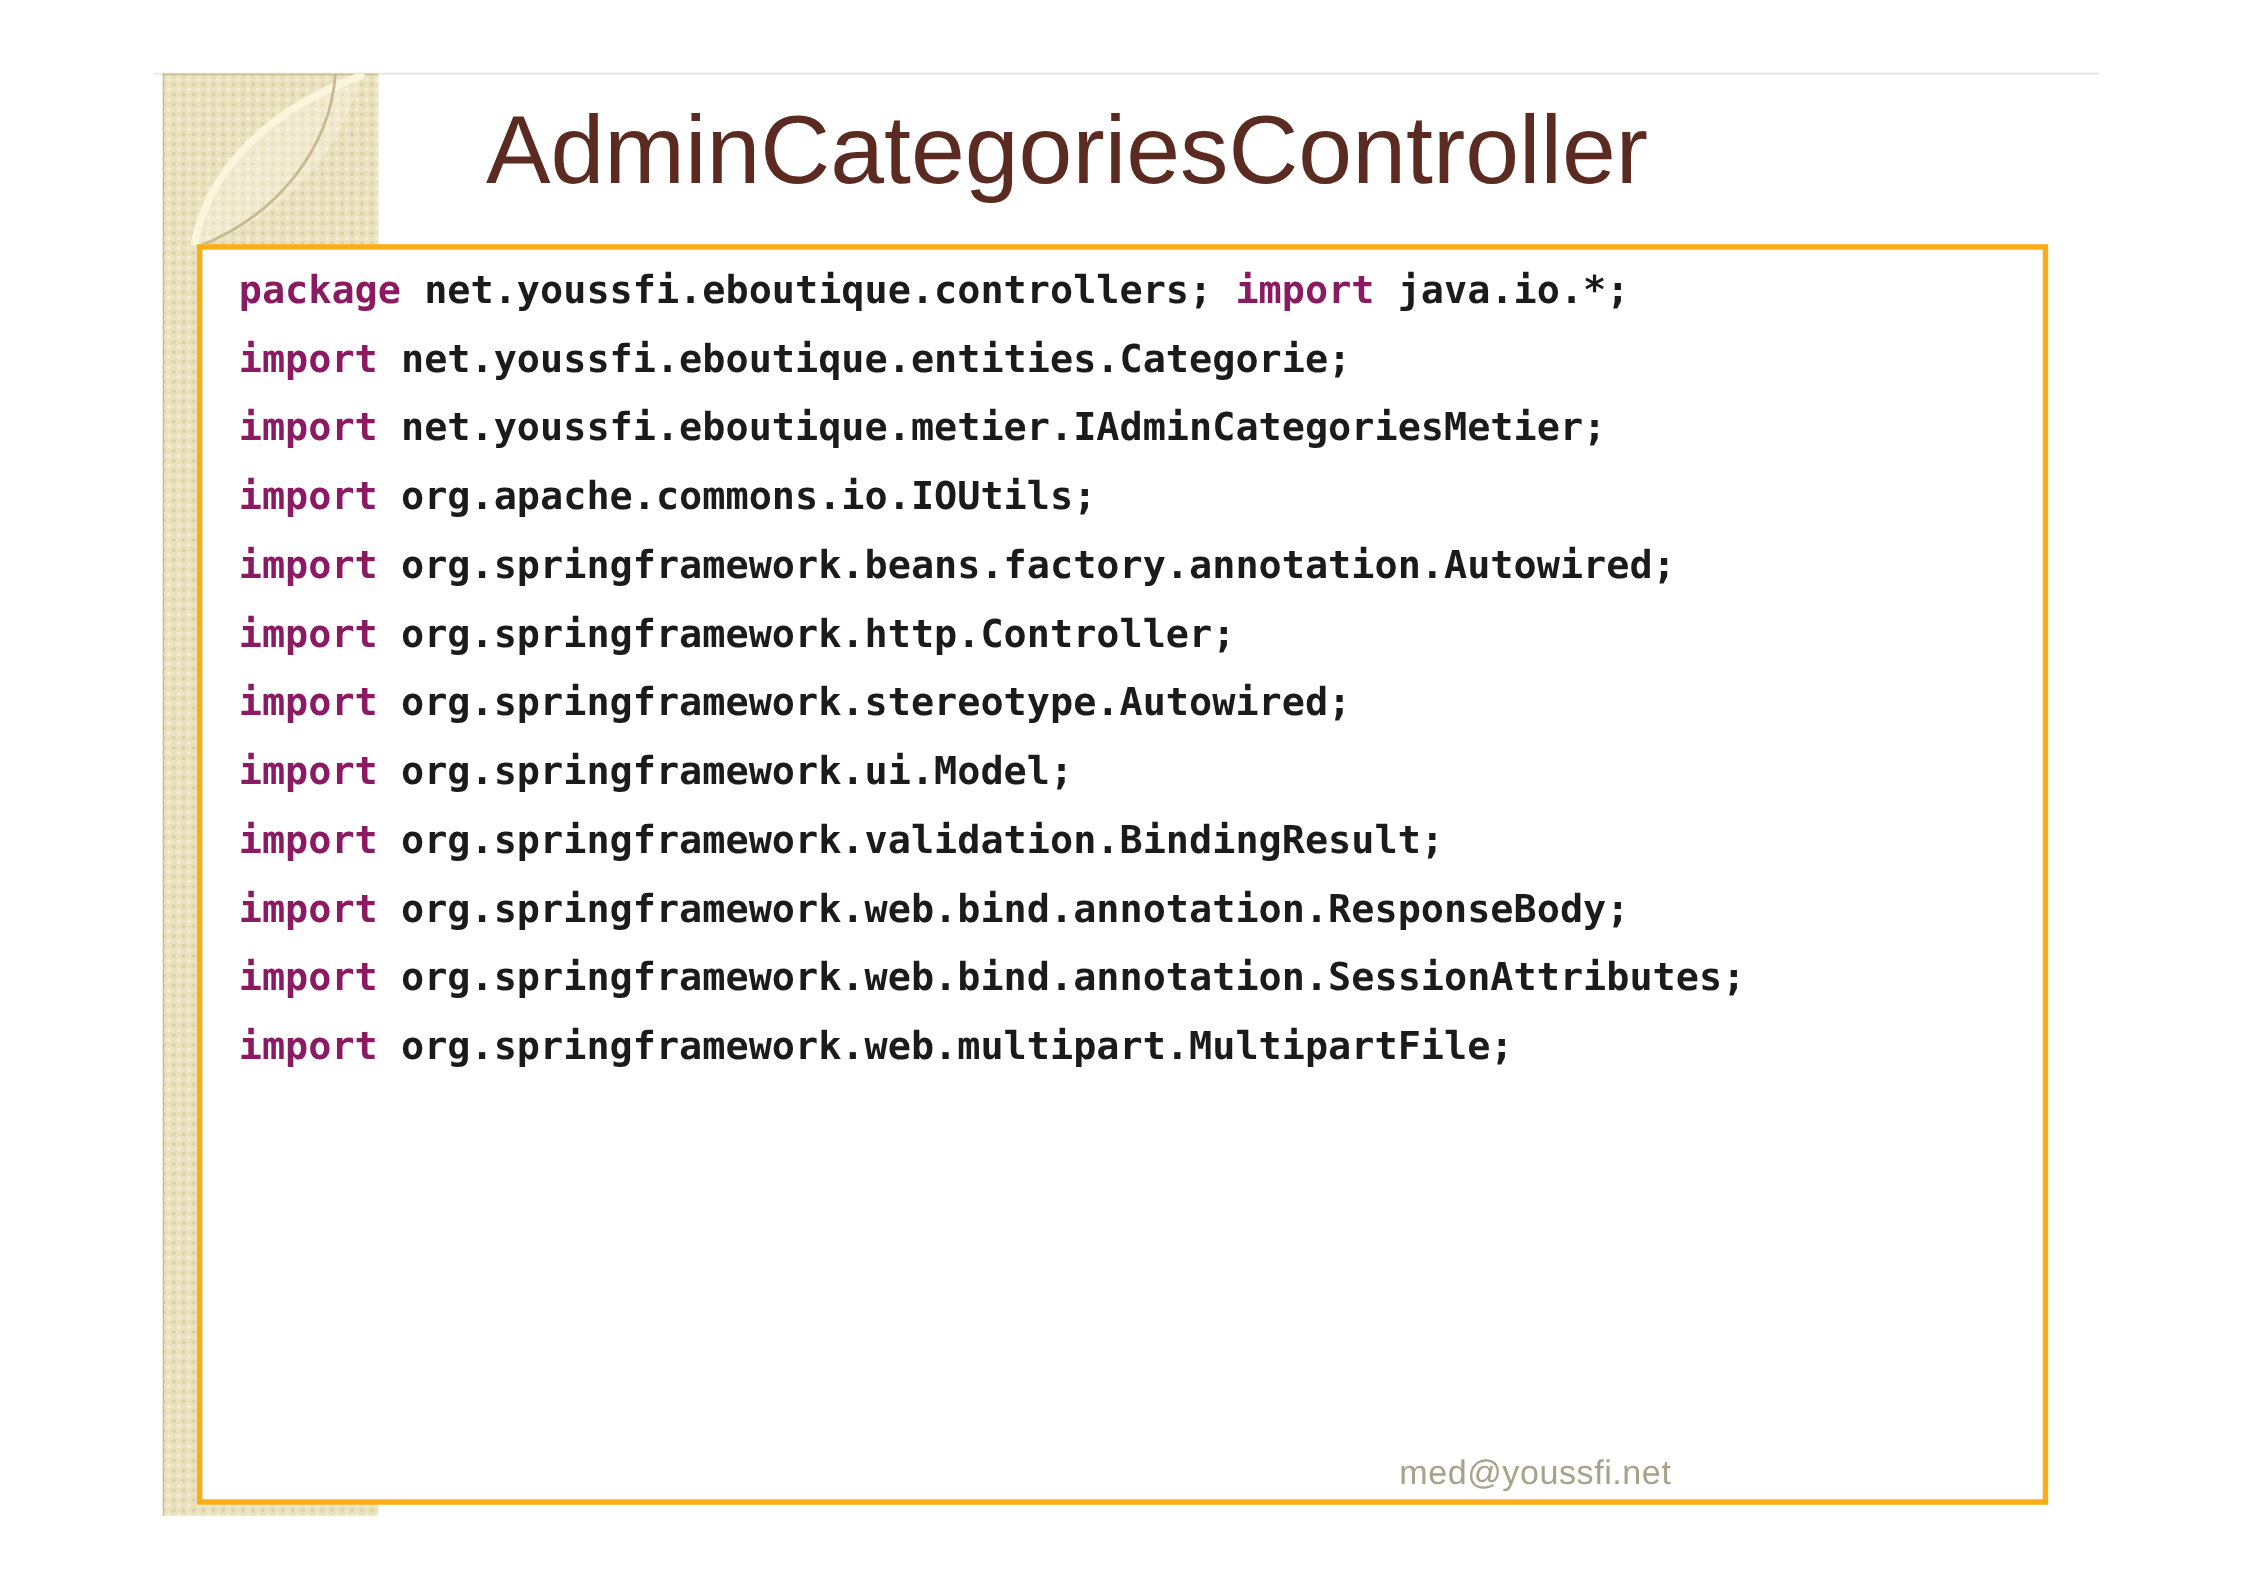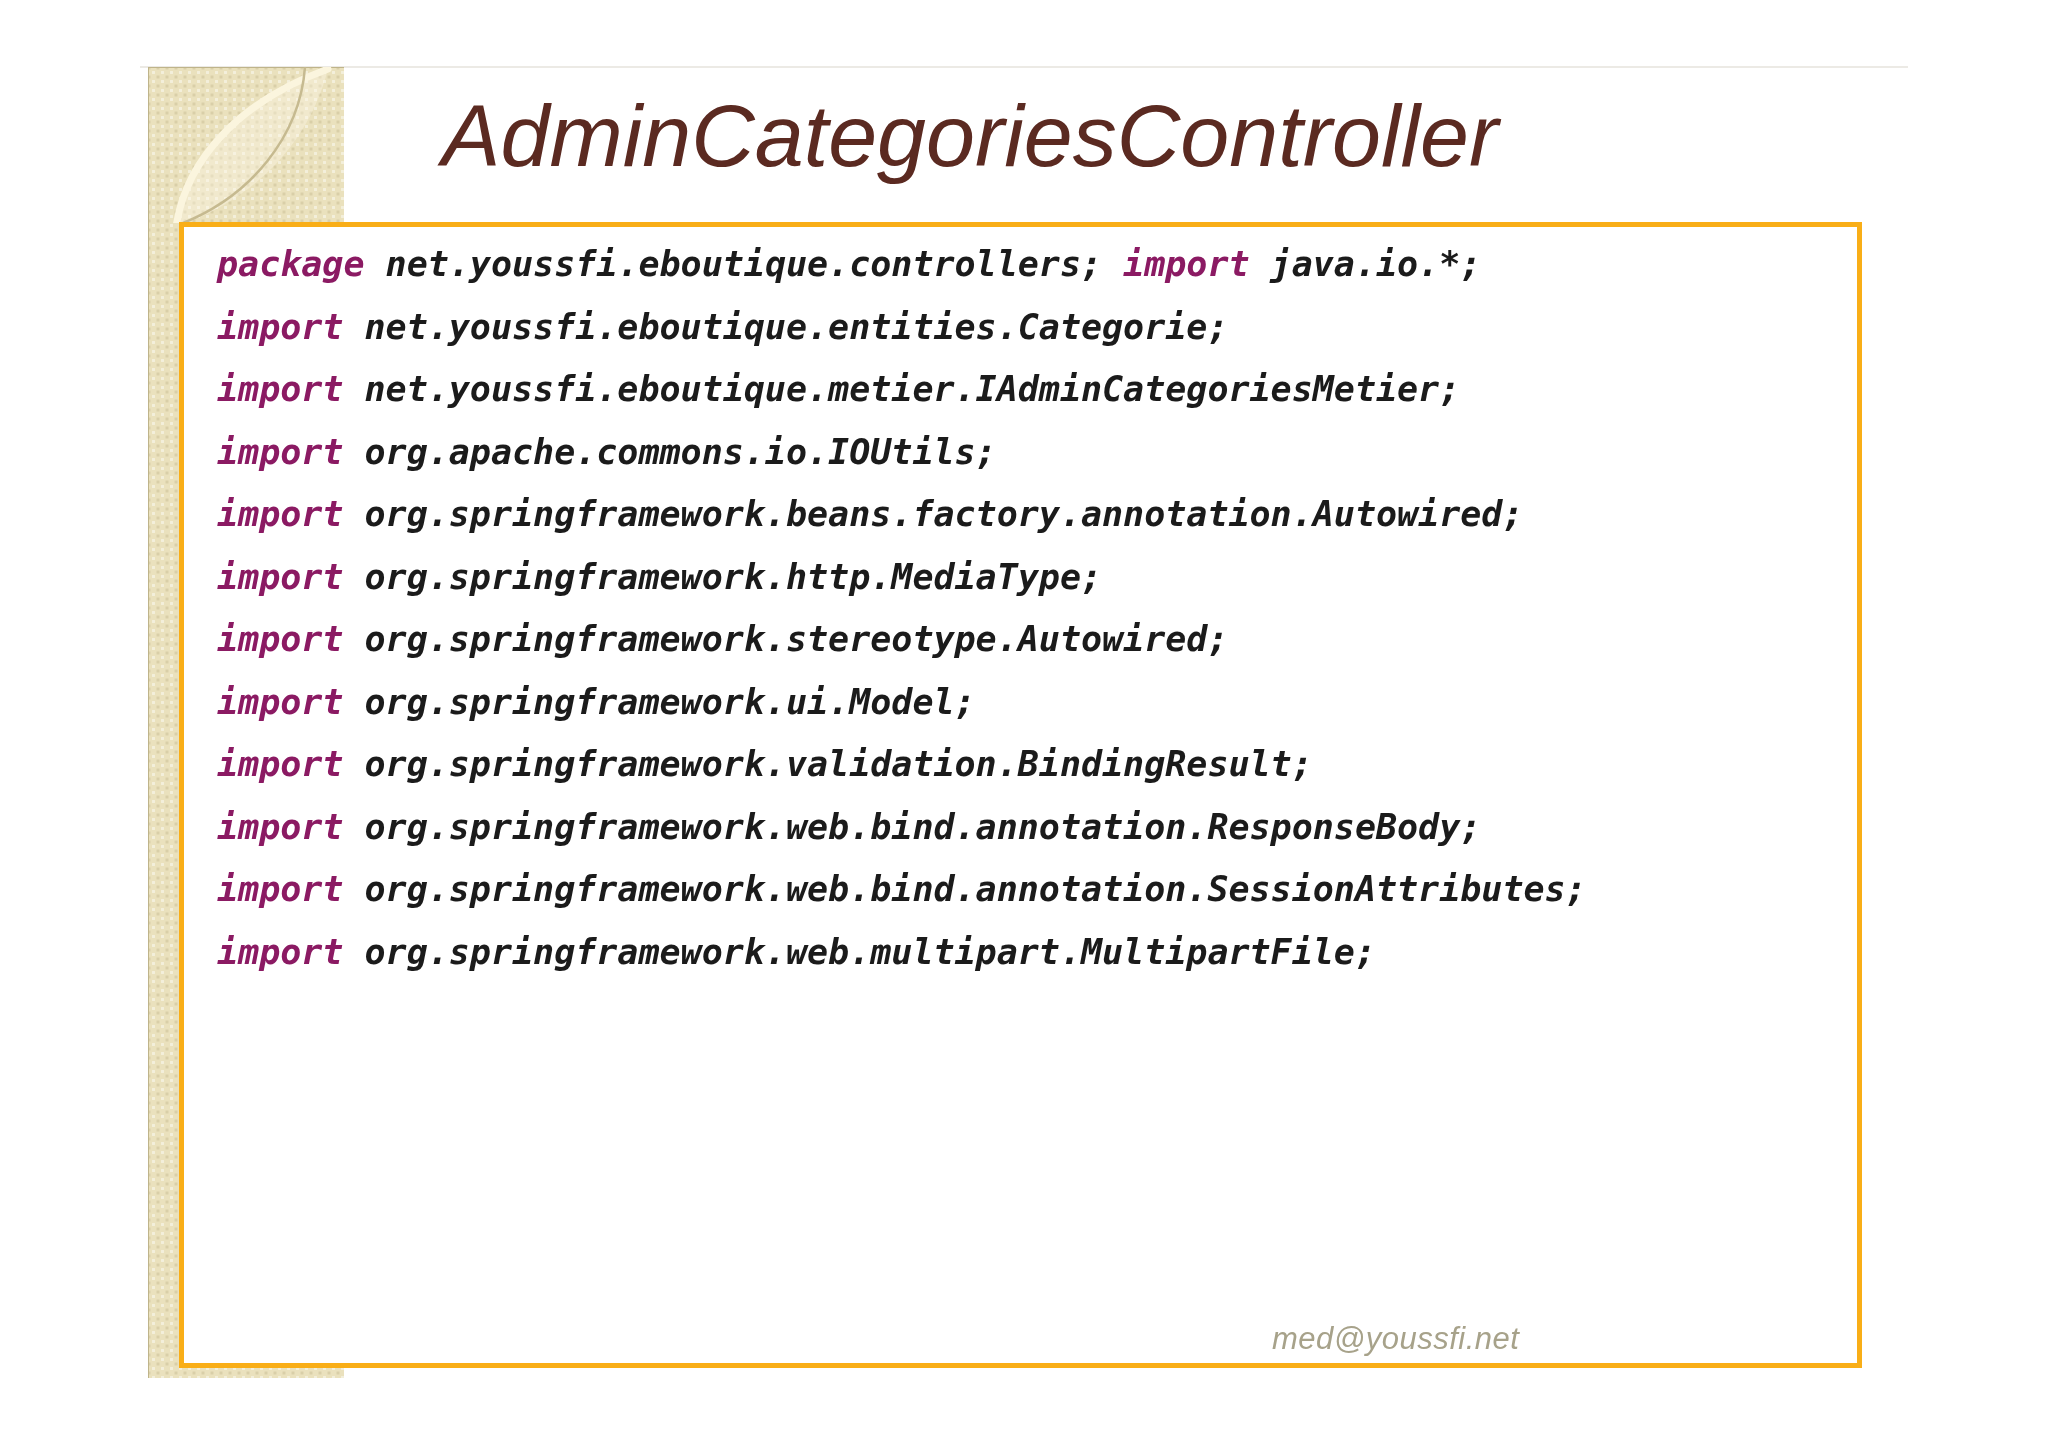--- a/index.html
+++ b/index.html
@@ -2,21 +2,20 @@
 <html style="--title: #5B2A21; --keyword: #8B1A63; --code-text: #1B1B1B; --box-border: #F9AE17; --watermark: #A7A28A; --sidebar: #EAE1BD; --sidebar-edge: #BFB48A; --ornament-light: #FBF5DE; --ornament-dark: #C6BA90; --top-rule: #ECEAE5;"><head>
 <meta charset="utf-8">
 <style>
   html,body{margin:0;padding:0;background:#ffffff;}
   .slide{
     position:relative;
     width:2048px;height:1434px;
     background:#ffffff;
     overflow:hidden;
     font-family:"Liberation Sans",sans-serif;
-    font-style:italic;
   }
   .top-rule{
     position:absolute;left:140px;top:66px;width:1768px;height:2px;
     background:var(--top-rule,#ECEAE5);
   }
   .sidebar{
     position:absolute;left:148px;top:67px;width:196px;height:1311px;
     background-color:var(--sidebar,#EAE1BD);
     background-image:
       radial-gradient(circle, rgba(255,255,255,0.45) 1.4px, transparent 1.6px),
@@ -79,21 +78,21 @@
 
   <h1 class="title">AdminCategoriesController</h1>
 
   <div class="code-box">
     <div class="code">
         <div class="code-line"><span class="kw">package</span><span class="pl"> net.youssfi.eboutique.controllers; </span><span class="kw">import</span><span class="pl"> java.io.*;</span></div>
         <div class="code-line"><span class="kw">import</span><span class="pl"> net.youssfi.eboutique.entities.Categorie;</span></div>
         <div class="code-line"><span class="kw">import</span><span class="pl"> net.youssfi.eboutique.metier.IAdminCategoriesMetier;</span></div>
         <div class="code-line"><span class="kw">import</span><span class="pl"> org.apache.commons.io.IOUtils;</span></div>
         <div class="code-line"><span class="kw">import</span><span class="pl"> org.springframework.beans.factory.annotation.Autowired;</span></div>
-        <div class="code-line"><span class="kw">import</span><span class="pl"> org.springframework.http.MediaType;</span></div>
+        <div class="code-line"><span class="kw">import</span><span class="pl"> org.springframework.http.Controller;</span></div>
         <div class="code-line"><span class="kw">import</span><span class="pl"> org.springframework.stereotype.Autowired;</span></div>
         <div class="code-line"><span class="kw">import</span><span class="pl"> org.springframework.ui.Model;</span></div>
         <div class="code-line"><span class="kw">import</span><span class="pl"> org.springframework.validation.BindingResult;</span></div>
         <div class="code-line"><span class="kw">import</span><span class="pl"> org.springframework.web.bind.annotation.ResponseBody;</span></div>
         <div class="code-line"><span class="kw">import</span><span class="pl"> org.springframework.web.bind.annotation.SessionAttributes;</span></div>
         <div class="code-line"><span class="kw">import</span><span class="pl"> org.springframework.web.multipart.MultipartFile;</span></div>
       </div>
   </div>
 
   <div class="watermark">med@youssfi.net</div>

